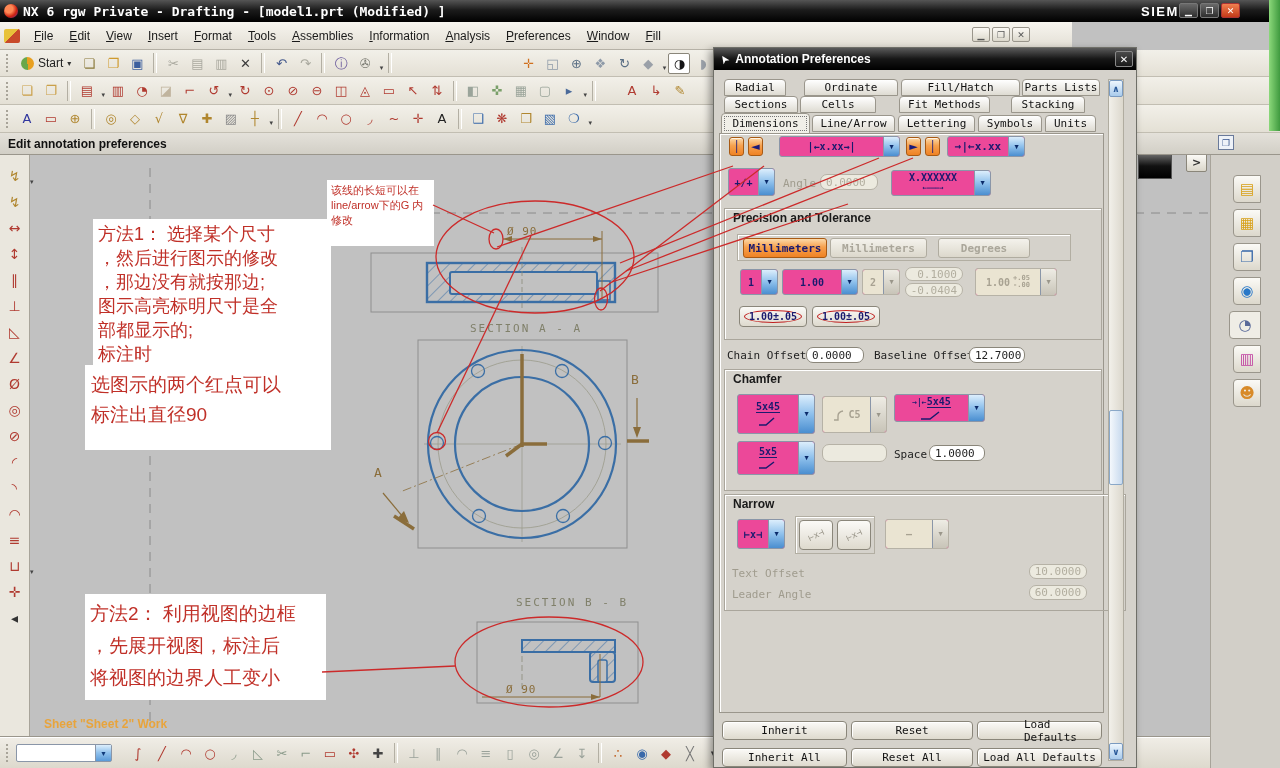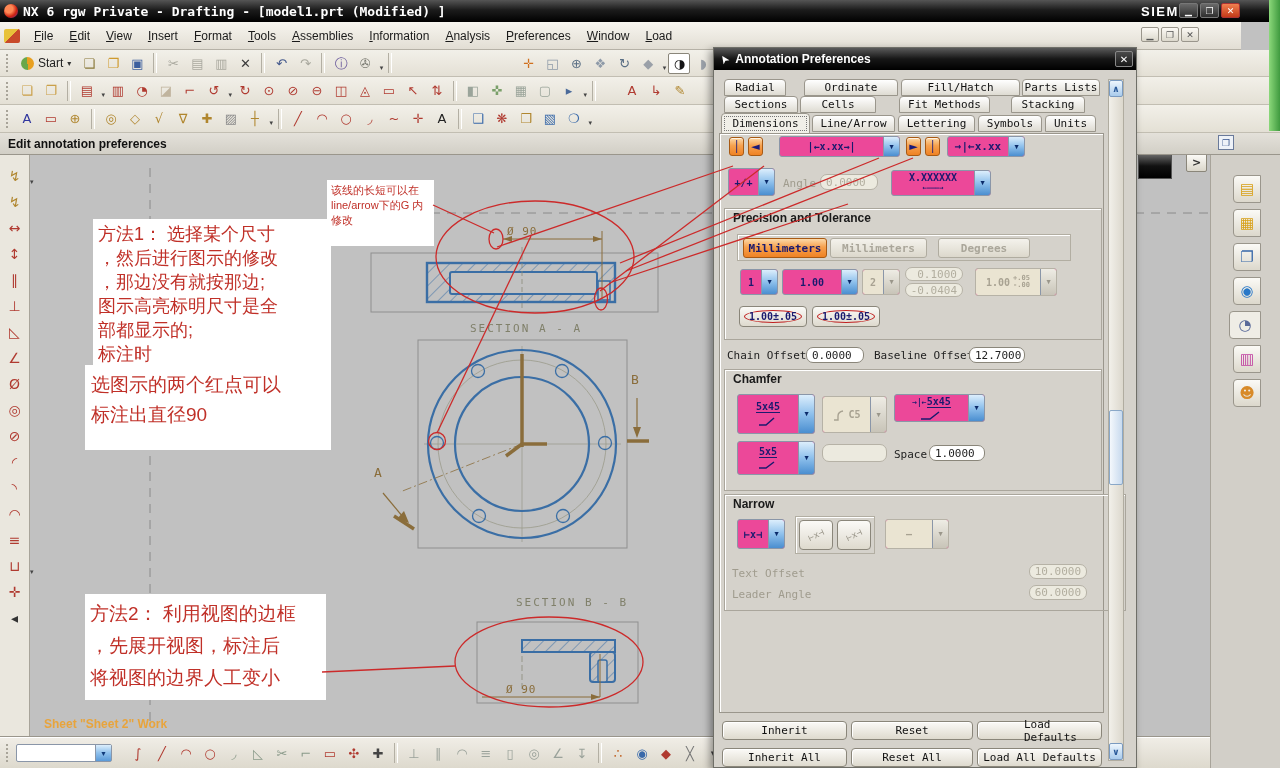--- a/index.html
+++ b/index.html
@@ -17,21 +17,21 @@
   .brand { margin-left:auto; margin-right:70px; font:bold 13px "Liberation Sans",sans-serif; letter-spacing:1.5px; }
   .winbtns { position:absolute; right:40px; top:3px; display:flex; gap:2px; }
   .wbtn { width:19px; height:15px; border:1px solid #777; border-radius:2px; color:#fff;
     font:bold 9px "DejaVu Sans",sans-serif; display:flex; align-items:center; justify-content:center;
     background:linear-gradient(#6a6a6a,#2e2e2e); }
   .wbtn.close { background:linear-gradient(#f08050,#c33a18); border-color:#a33; }
   .desktop-sliver { position:absolute; right:0; top:0; width:11px; height:131px;
     background:linear-gradient(90deg,#8bd87a,#3f9a3f); z-index:35; }
 
   
-  .menubar { position:absolute; left:0; top:22px; width:1241px; height:28px;
+  .menubar { position:absolute; left:0; top:22px; width:1072px; height:28px;
     background:linear-gradient(#f7f5ef,#e2ded4); border-bottom:1px solid #b5b1a6;
     display:flex; align-items:center; font-size:12px; color:#1a1a1a; z-index:20; }
   .app-icon { width:16px; height:14px; margin:0 6px 0 4px; background:linear-gradient(135deg,#e8c23a 50%,#c84a2a 50%); border-radius:2px; }
   .menu-item { display:inline-block; padding:4px 8px; }
   .menu-item::first-letter { text-decoration:underline; }
   .mdi-btns { position:absolute; right:42px; top:5px; display:flex; gap:2px; }
   .mdibtn { width:18px; height:15px; border:1px solid #9a968c; border-radius:2px; color:#555;
     background:linear-gradient(#fbf9f4,#dcd8cc); font:9px "DejaVu Sans",sans-serif; display:flex; align-items:center; justify-content:center; }
 
   
@@ -186,21 +186,21 @@
     <span class="menu-item">Edit</span>
     <span class="menu-item">View</span>
     <span class="menu-item">Insert</span>
     <span class="menu-item">Format</span>
     <span class="menu-item">Tools</span>
     <span class="menu-item">Assemblies</span>
     <span class="menu-item">Information</span>
     <span class="menu-item">Analysis</span>
     <span class="menu-item">Preferences</span>
     <span class="menu-item">Window</span>
-    <span class="menu-item">Load</span>
+    <span class="menu-item">Fill</span>
     <span class="mdi-btns">
       <span class="mdibtn">▁</span>
       <span class="mdibtn">❐</span>
       <span class="mdibtn">✕</span>
     </span>
   </div>
 
   <div class="tbar tb1">
     <span class="grip"></span>
     <span class="start-btn">

